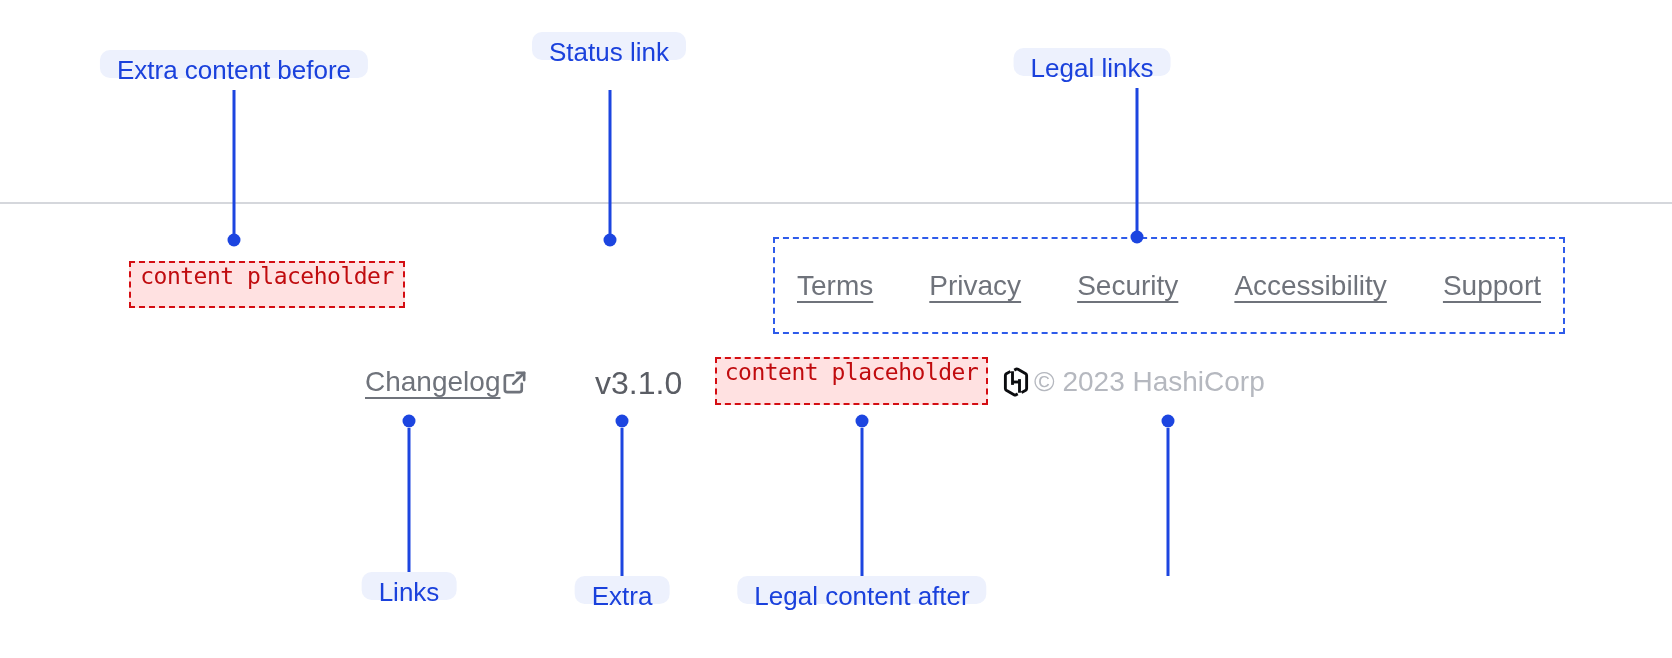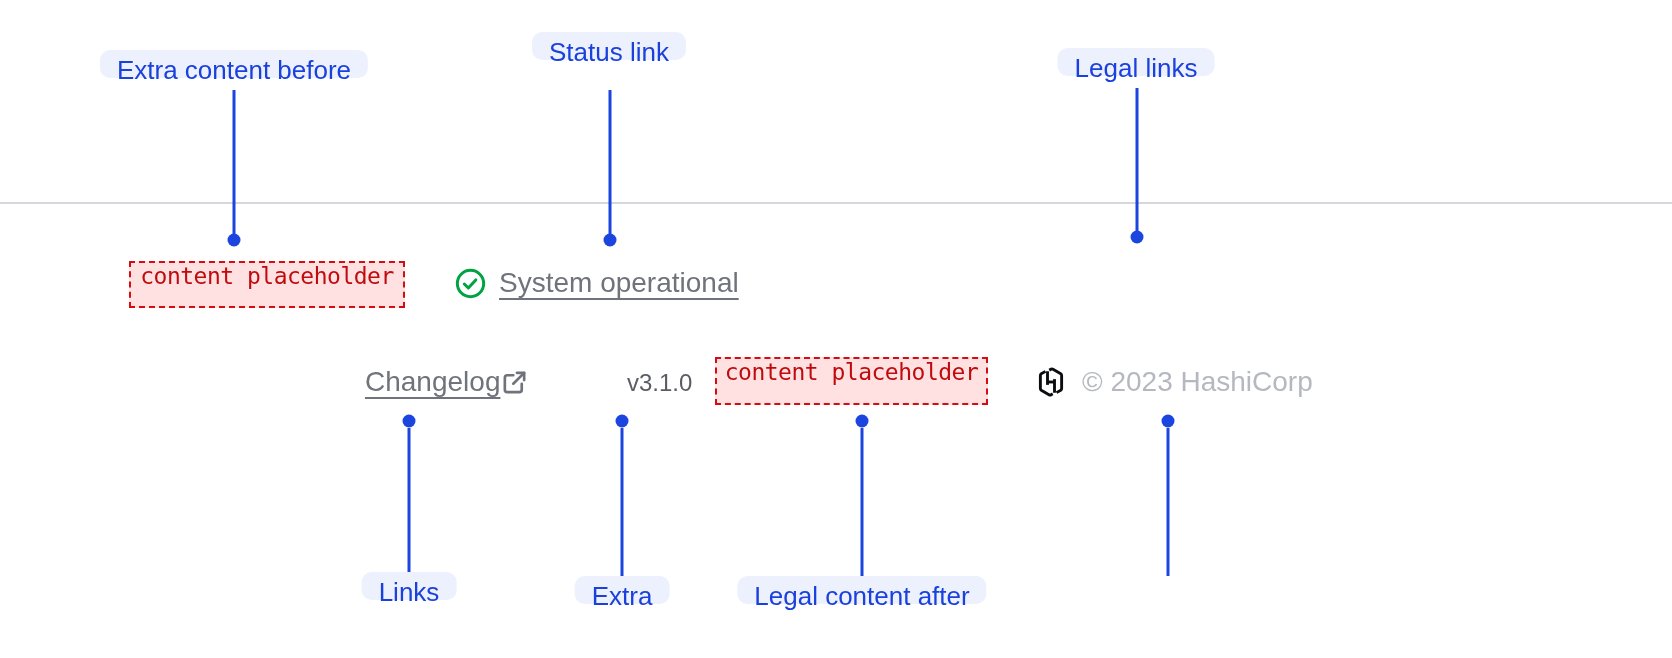--- a/index.html
+++ b/index.html
@@ -17,81 +17,81 @@
   .mock{position:absolute;display:flex;align-items:flex-start;justify-content:center;box-sizing:border-box;
         background:var(--mock-bg,#ffe1e1);border:2px dashed var(--mock-border,#d40d12);
         color:var(--mock-text,#c00b0e);font-family:"DejaVu Sans Mono",monospace;font-size:23px;
         letter-spacing:-0.5px;white-space:nowrap;}
   
   .flink{color:var(--link,#6f737b);font-size:28px;font-weight:500;text-decoration:underline;
          text-decoration-thickness:2px;text-underline-offset:6px;white-space:nowrap;cursor:pointer;}
   .hgroup{position:absolute;display:flex;align-items:center;}
   .legalbox{position:absolute;box-sizing:border-box;border:2px dashed var(--legal-border,#2e5bea);
             display:flex;align-items:center;justify-content:space-between;padding:0 22px;}
-  .version{color:var(--item-text,#5a5d64);font-size:24px;white-space:nowrap;margin-left:32px;}
+  .version{color:var(--item-text,#5a5d64);font-size:32px;white-space:nowrap;}
   .copyright{color:var(--copyright-text,#b5b8bf);font-size:28px;font-weight:500;white-space:nowrap;}
   .icn{display:block;flex:none;}
 </style>
 </head>
 <body>
 
 <div class="stage">
 
   <div class="divider" style="top:202px"></div>
 
   <div class="mock" style="left:129px;top:261px;width:276px;height:47px">
     <span>content placeholder</span>
   </div>
 
-  <div class="hgroup" style="left:455px;top:267px;gap:13px">
-    <svg class="icn" width="31" height="31" viewBox="0 0 24 24" fill="none" stroke="var(--success,#00a342)" stroke-width="2.3" stroke-linecap="round" stroke-linejoin="round">
-      <circle cx="12" cy="12" r="10.2"></circle>
-      <path d="M7.2 12.4l3.1 3.1 5.8-6.3"></path>
-    </svg>
-    <span class="flink">System operational</span>
+
+  <div class="legalbox" style="left:773px;top:237px;width:792px;height:97px">
+    <a class="flink">Terms</a>
+    <a class="flink">Privacy</a>
+    <a class="flink">Security</a>
+    <a class="flink">Accessibility</a>
+    <a class="flink">Support</a>
   </div>
-
 
   <div class="hgroup" style="left:365px;top:366px;">
     <span class="flink">Changelog</span>
     <svg class="icn" width="29" height="29" viewBox="0 0 24 24" fill="none" stroke="var(--link,#6f737b)" stroke-width="2.2" stroke-linecap="round" stroke-linejoin="round">
       <path d="M18 13v5a2 2 0 0 1-2 2H6a2 2 0 0 1-2-2V8a2 2 0 0 1 2-2h5"></path>
       <polyline points="14 4 20 4 20 10"></polyline>
       <line x1="11" y1="13" x2="20" y2="4"></line>
     </svg>
   </div>
 
   <div class="hgroup" style="left:595px;top:366px;height:34px">
     <span class="version">v3.1.0</span>
   </div>
 
   <div class="mock" style="left:715px;top:357px;width:273px;height:48px">
     <span>content placeholder</span>
   </div>
 
-  <div class="hgroup" style="left:1036px;top:366px;gap:16px">
+  <div class="hgroup" style="left:1001px;top:366px;gap:3px">
     <svg class="icn" width="30" height="30" viewBox="0 0 24 24" fill="none" stroke="var(--logo,#0b0c0f)" stroke-width="2.3" stroke-linecap="butt" stroke-linejoin="round">
       <path d="M10.6 2.5 L12 1.75 Q12.8 1.4 13.6 1.85 L19.8 5.45 Q20.5 5.9 20.5 6.8 V17.2 Q20.5 18.1 19.8 18.55 L16.4 20.5"></path>
       <path d="M13.4 21.5 L12 22.25 Q11.2 22.6 10.4 22.15 L4.2 18.55 Q3.5 18.1 3.5 17.2 V6.8 Q3.5 5.9 4.2 5.45 L7.6 3.5"></path>
       <path d="M9.2 3.4 V14.3"></path>
       <path d="M14.8 9.7 V20.6"></path>
       <path d="M9.2 12 H14.8"></path>
     </svg>
     <span class="copyright">© 2023 HashiCorp</span>
   </div>
 
   <div class="pill" style="left:234px;top:50px">Extra content before</div>
   <div class="vline" style="left:234px;top:90px;height:150px"></div>
   <div class="dot" style="left:234px;top:240px"></div>
 
   <div class="pill" style="left:609px;top:32px">Status link</div>
   <div class="vline" style="left:610px;top:90px;height:150px"></div>
   <div class="dot" style="left:610px;top:240px"></div>
 
-  <div class="pill" style="left:1136px;top:48px">Legal links</div>
+  <div class="pill" style="left:1092px;top:48px">Legal links</div>
   <div class="vline" style="left:1137px;top:88px;height:148px"></div>
   <div class="dot" style="left:1137px;top:237px"></div>
 
   <div class="dot" style="left:409px;top:421px"></div>
   <div class="vline" style="left:409px;top:428px;height:148px"></div>
   <div class="pill" style="left:409px;top:572px">Links</div>
 
   <div class="dot" style="left:622px;top:421px"></div>
   <div class="vline" style="left:622px;top:428px;height:148px"></div>
   <div class="pill" style="left:622px;top:576px">Extra</div>

